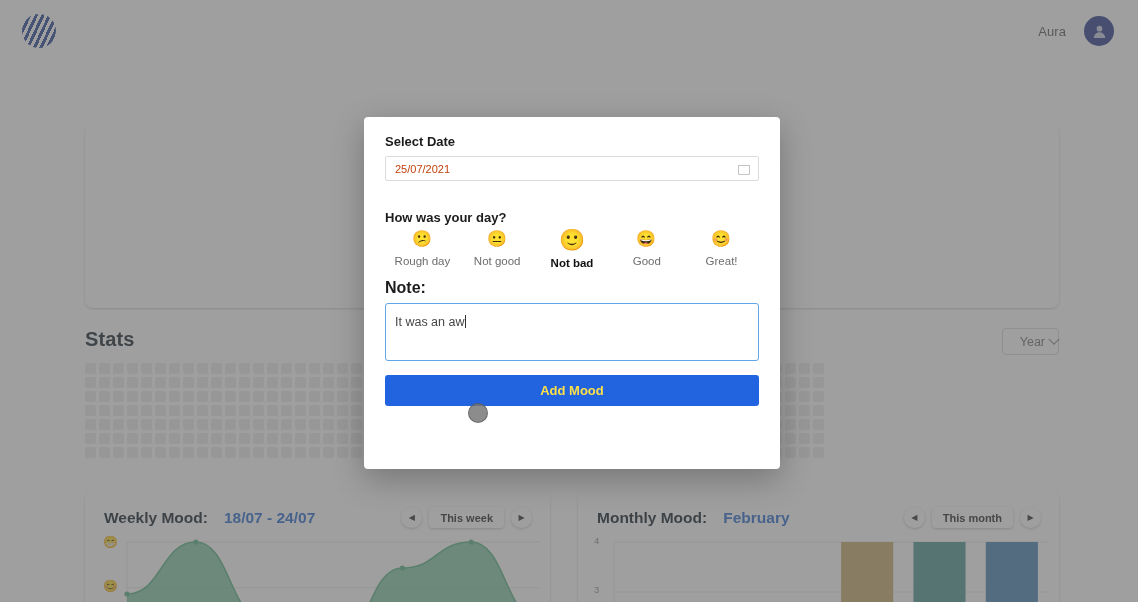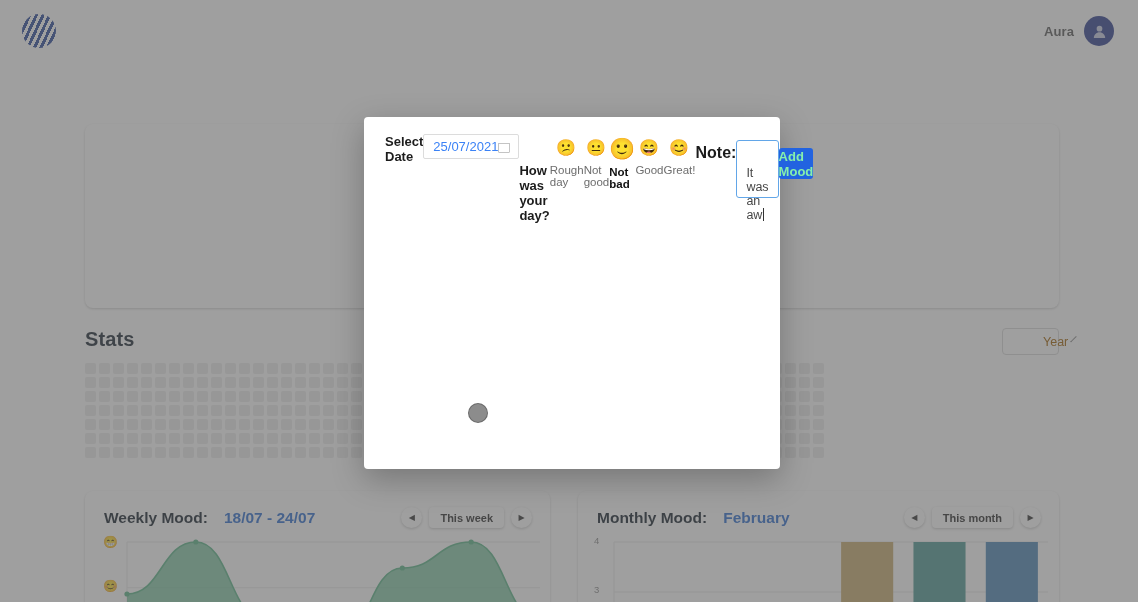--- a/index.html
+++ b/index.html
@@ -20,21 +20,21 @@
   }
   .logo { position: absolute; left: 22px; top: 14px; width: 34px; height: 34px; }
   .logo-circle {
     width: 34px; height: 34px; border-radius: 50%;
     background: repeating-linear-gradient(115deg,
       #2b4a9b 0px, #2b4a9b 3px,
       #ffffff 3px, #ffffff 6px);
   }
   .topright {
     position: absolute; right: 24px; top: 0; height: 62px;
-    display: flex; align-items: center; gap: 10px; font-weight: bold;
+    display: flex; align-items: center; gap: 18px;
   }
   .username { font-size: 13px; color: #5a5a5a; letter-spacing: .1px; }
   .avatar {
     width: 30px; height: 30px; border-radius: 50%;
     background: #2f3e8f; display: flex; align-items: center;
     justify-content: center;
   }
   .avatar svg { width: 17px; height: 17px; fill: #c9cde4; }
 
   
@@ -48,22 +48,22 @@
   
   .stats-title {
     position: absolute; left: 85px; top: 328px;
     font-size: 20px; font-weight: bold; color: #1b2733;
     letter-spacing: .1px;
   }
   .year-select {
     position: absolute; right: 79px; top: 328px;
     width: 57px; height: 27px;
     background: #ffffff; border: 1px solid #d8d8d8; border-radius: 4px;
-    display: flex; align-items: center; justify-content: flex-start; gap: 5px;
-    font-size: 12.5px; color: #a16207; padding-left: 40px;
+    display: flex; align-items: center; justify-content: flex-end; gap: 5px;
+    font-size: 12.5px; color: #737373;
   }
   .chev { width: 8px; height: 8px; border-right: 1.3px solid #8a8a8a;
           border-bottom: 1.3px solid #8a8a8a; transform: rotate(45deg) translate(-2px,-2px); }
 
   .heatmap {
     position: absolute; left: 85px; top: 363px;
     width: 974px;
     display: grid;
     grid-template-rows: repeat(7, 11px);
     grid-auto-flow: column;
@@ -132,27 +132,27 @@
     z-index: 60;
     display: flex; flex-direction: column;
   }
   .modal-head {
     height: 48px; border-bottom: 1px solid #ececec;
     display: flex; align-items: center; justify-content: space-between;
     padding: 0 20px 0 21px;
   }
   .modal-title { font-size: 14.5px; color: #4a4a4a; }
   .modal-close { font-size: 17px; color: #9a9a9a; line-height: 1; cursor: pointer; }
-  .modal-body { padding: 17px 21px 0 21px; flex: 1; display: flex; flex-direction: row; }
+  .modal-body { padding: 17px 21px 0 21px; flex: 1; display: flex; flex-direction: column; }
 
   .field-label { font-size: 13px; font-weight: bold; color: #1c1c1c; margin-bottom: 7px; }
   .date-input {
     height: 25px; border: 1px solid #dcdcdc; border-radius: 2px;
     display: flex; align-items: center; justify-content: space-between;
-    padding: 0 8px 0 9px; font-size: 13px; color: #3b82f6;
+    padding: 0 8px 0 9px; font-size: 11px; color: #c2410c;
     background: #fff;
   }
   .cal-icon { width: 12px; height: 12px; position: relative; }
   .cal-icon i {
     position: absolute; left: 0; top: 2px; width: 12px; height: 10px;
     border: 1px solid #c4c4c4; border-radius: 1px; display: block;
   }
   .cal-icon i::before {
     content: ""; position: absolute; left: -1px; top: -1px;
     width: 12px; height: 2.5px; border-top: 1px solid #c4c4c4;
@@ -164,32 +164,32 @@
   .mood { flex: 1; display: flex; flex-direction: column; align-items: center; cursor: pointer; }
   .mood .emo { font-size: 16px; line-height: 20px; }
   .mood .mlbl { font-size: 11.5px; color: #6d6d6d; margin-top: 6px; }
   .mood.sel .emo { font-size: 21px; line-height: 22px; }
   .mood.sel .mlbl { font-weight: bold; color: #111; }
 
   .note-label { font-size: 16px; font-weight: bold; color: #1c1c1c; margin-top: 10px; }
   .note-box {
     margin-top: 6px; height: 58px;
     border: 1px solid #62a6e8; border-radius: 3px;
-    padding: 25px 9px; font-size: 12.5px; color: #474747;
+    padding: 11px 9px; font-size: 12.5px; color: #474747;
     position: relative; background: #fff;
   }
   .caret {
     display: inline-block; width: 1px; height: 13px;
     background: #333; vertical-align: -2px; margin-left: 1px;
   }
   .add-btn {
     margin: 14px 0 0 0; height: 31px;
     background: #2263e0; border-radius: 3px;
     display: flex; align-items: center; justify-content: center;
-    color: #86efac; font-size: 13px; font-weight: bold; cursor: pointer;
+    color: #fde047; font-size: 13px; font-weight: bold; cursor: pointer;
   }
 
   
   #cursor {
     position: absolute; left: 468px; top: 403px;
     width: 20px; height: 20px; border-radius: 50%;
     background: rgba(120,120,120,.85);
     border: 1px solid rgba(70,70,70,.5);
     z-index: 90;
   }

